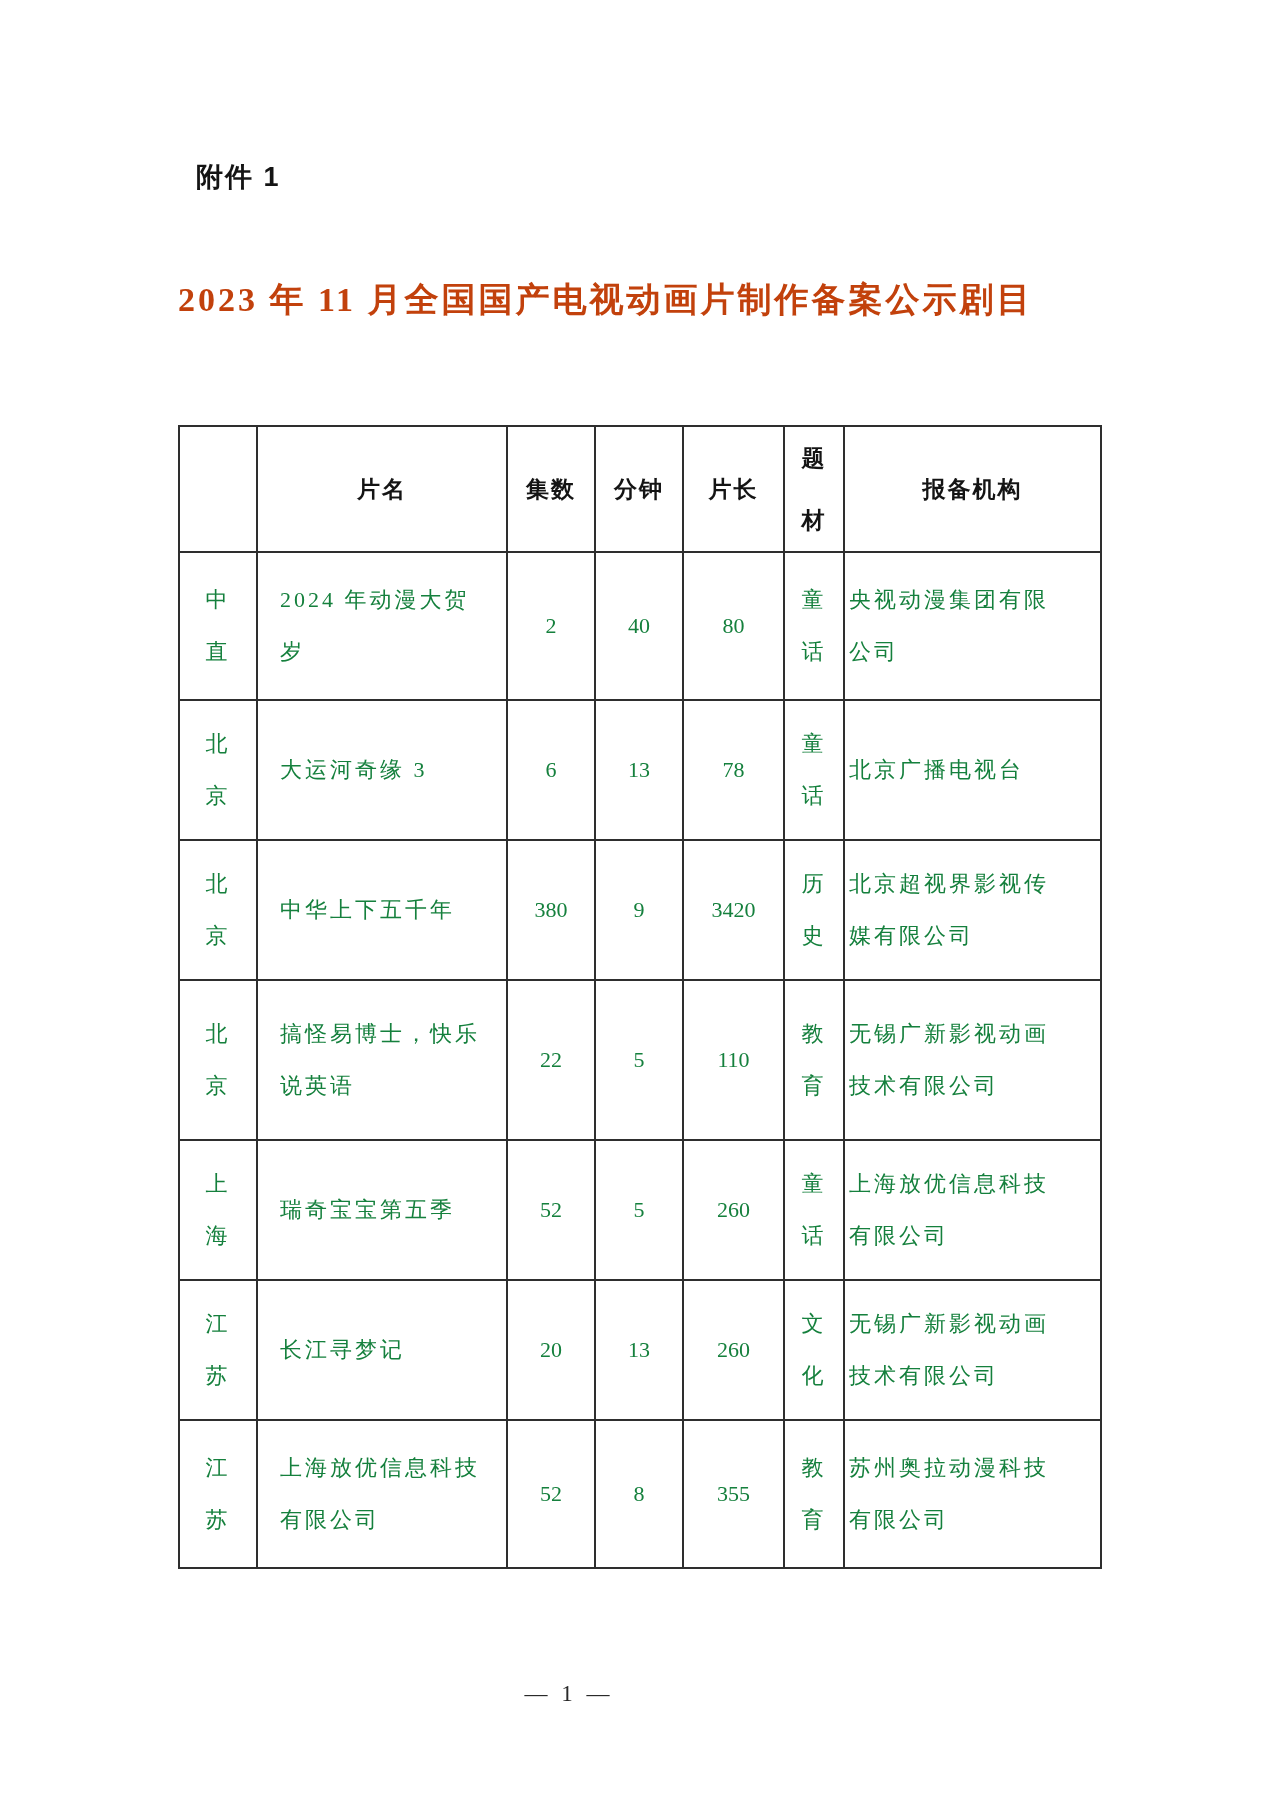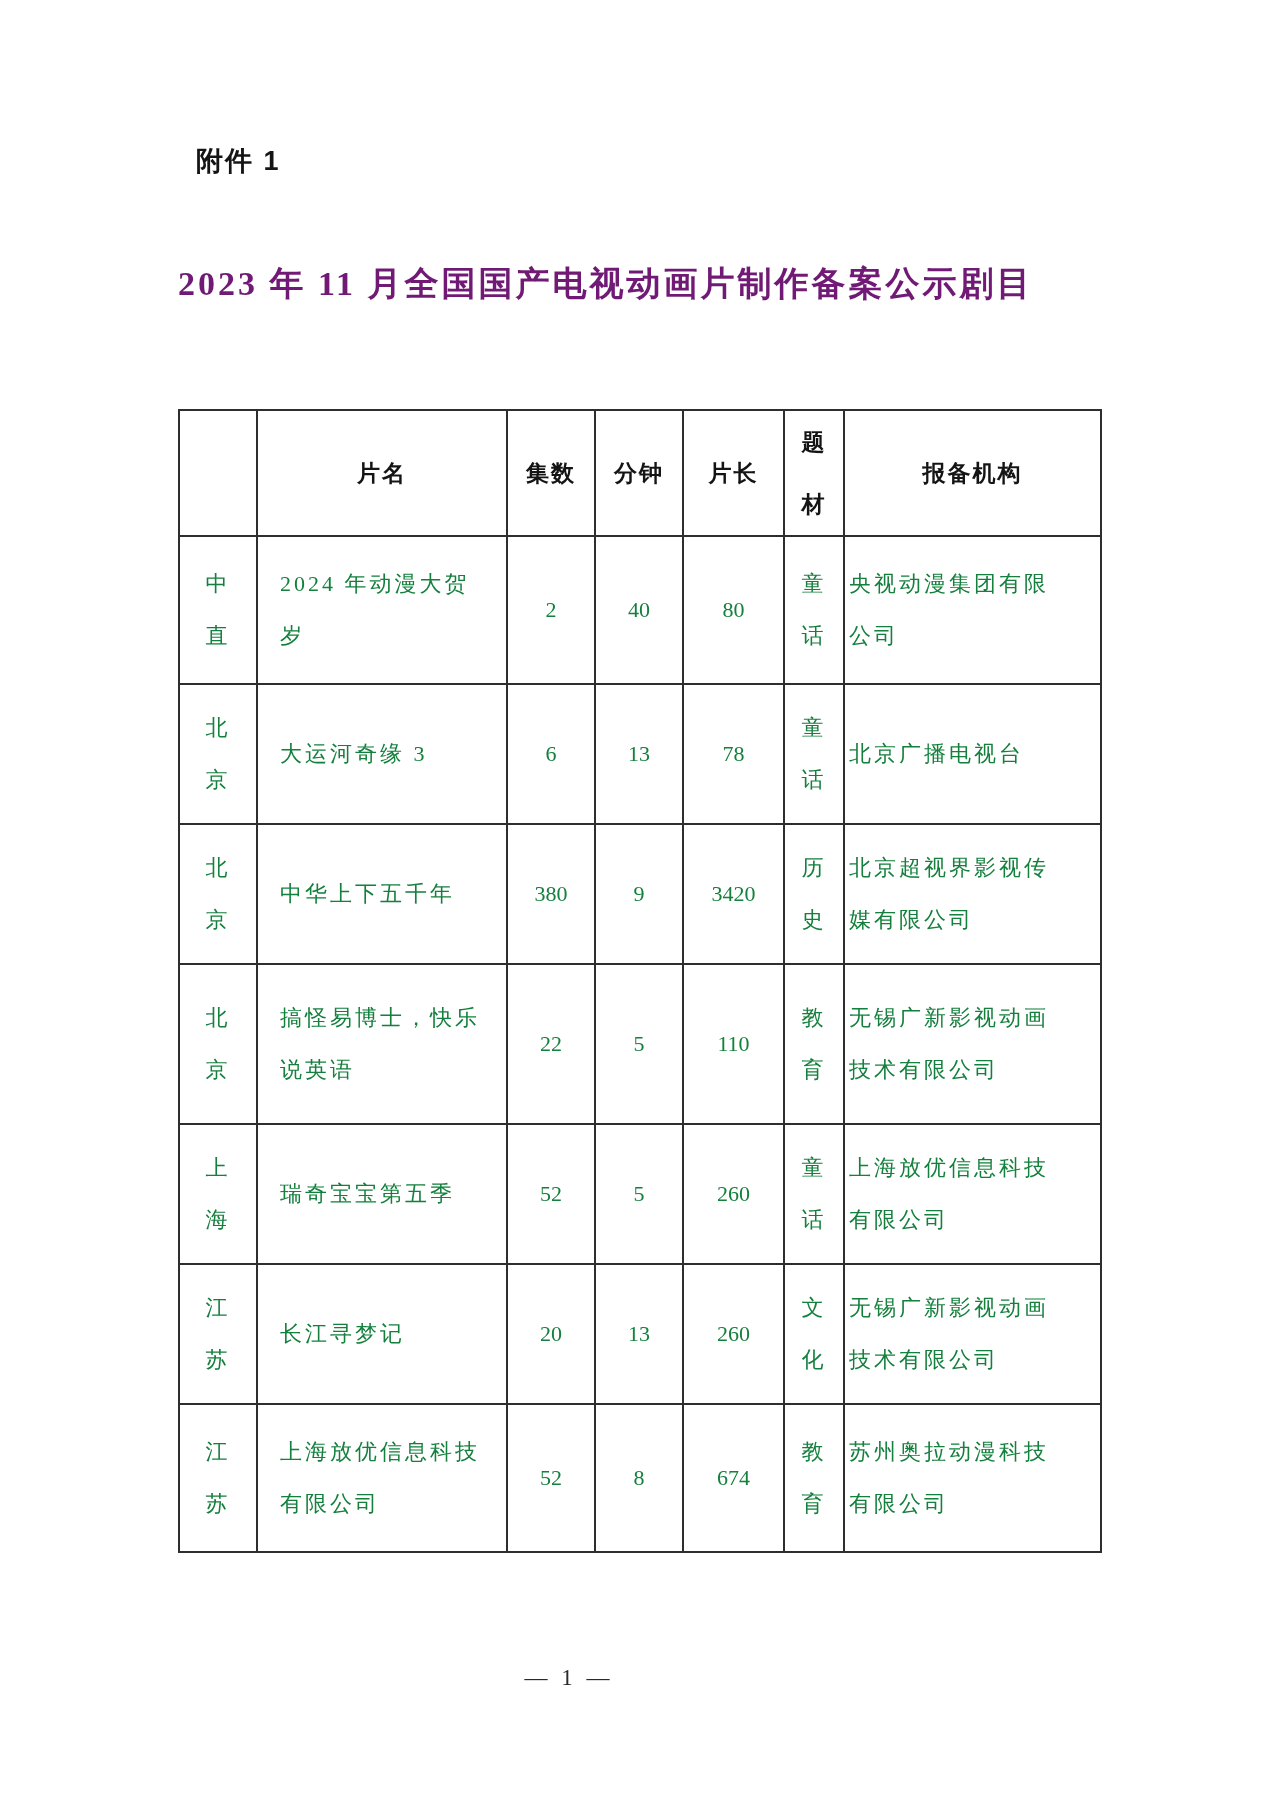--- a/index.html
+++ b/index.html
@@ -8,40 +8,40 @@
     width: 1280px;
     height: 1810px;
     position: relative;
     font-family: "Liberation Serif", "DejaVu Serif", serif;
     color: #1c1c1c;
     overflow: hidden;
   }
   .page-content {
     position: absolute;
     left: 178px;
-    top: 0;
+    top: 16px;
     width: 782px;
   }
   .attachment-label {
     margin-top: 143px;
     margin-left: 18px;
     font-family: "Liberation Sans", "DejaVu Sans", sans-serif;
     font-weight: 700;
     font-size: 27px;
     letter-spacing: 2px;
     color: #141414;
   }
   .doc-title {
     margin-top: 82px;
     text-align: center;
     font-family: "Liberation Serif", "DejaVu Serif", serif;
     font-weight: 700;
     font-size: 34px;
     letter-spacing: 3px;
-    color: #701a75;
+    color: #c2410c;
     white-space: nowrap;
   }
   table.filing-table {
     margin-top: 102px;
     width: 922px;
     border-collapse: collapse;
     table-layout: fixed;
   }
   .filing-table col.c-region { width: 78px; }
   .filing-table col.c-title  { width: 250px; }
@@ -171,21 +171,21 @@
         <td class="cell-num">13</td>
         <td class="cell-num">260</td>
         <td class="cell-theme">文化</td>
         <td class="cell-org">无锡广新影视动画技术有限公司</td>
       </tr>
       <tr>
         <td class="cell-region">江苏</td>
         <td class="cell-title">上海放优信息科技有限公司</td>
         <td class="cell-num">52</td>
         <td class="cell-num">8</td>
-        <td class="cell-num">674</td>
+        <td class="cell-num">355</td>
         <td class="cell-theme">教育</td>
         <td class="cell-org">苏州奥拉动漫科技有限公司</td>
       </tr>
     </tbody>
   </table>
 
   <div class="page-footer">— 1 —</div>
 
 </div>
 

